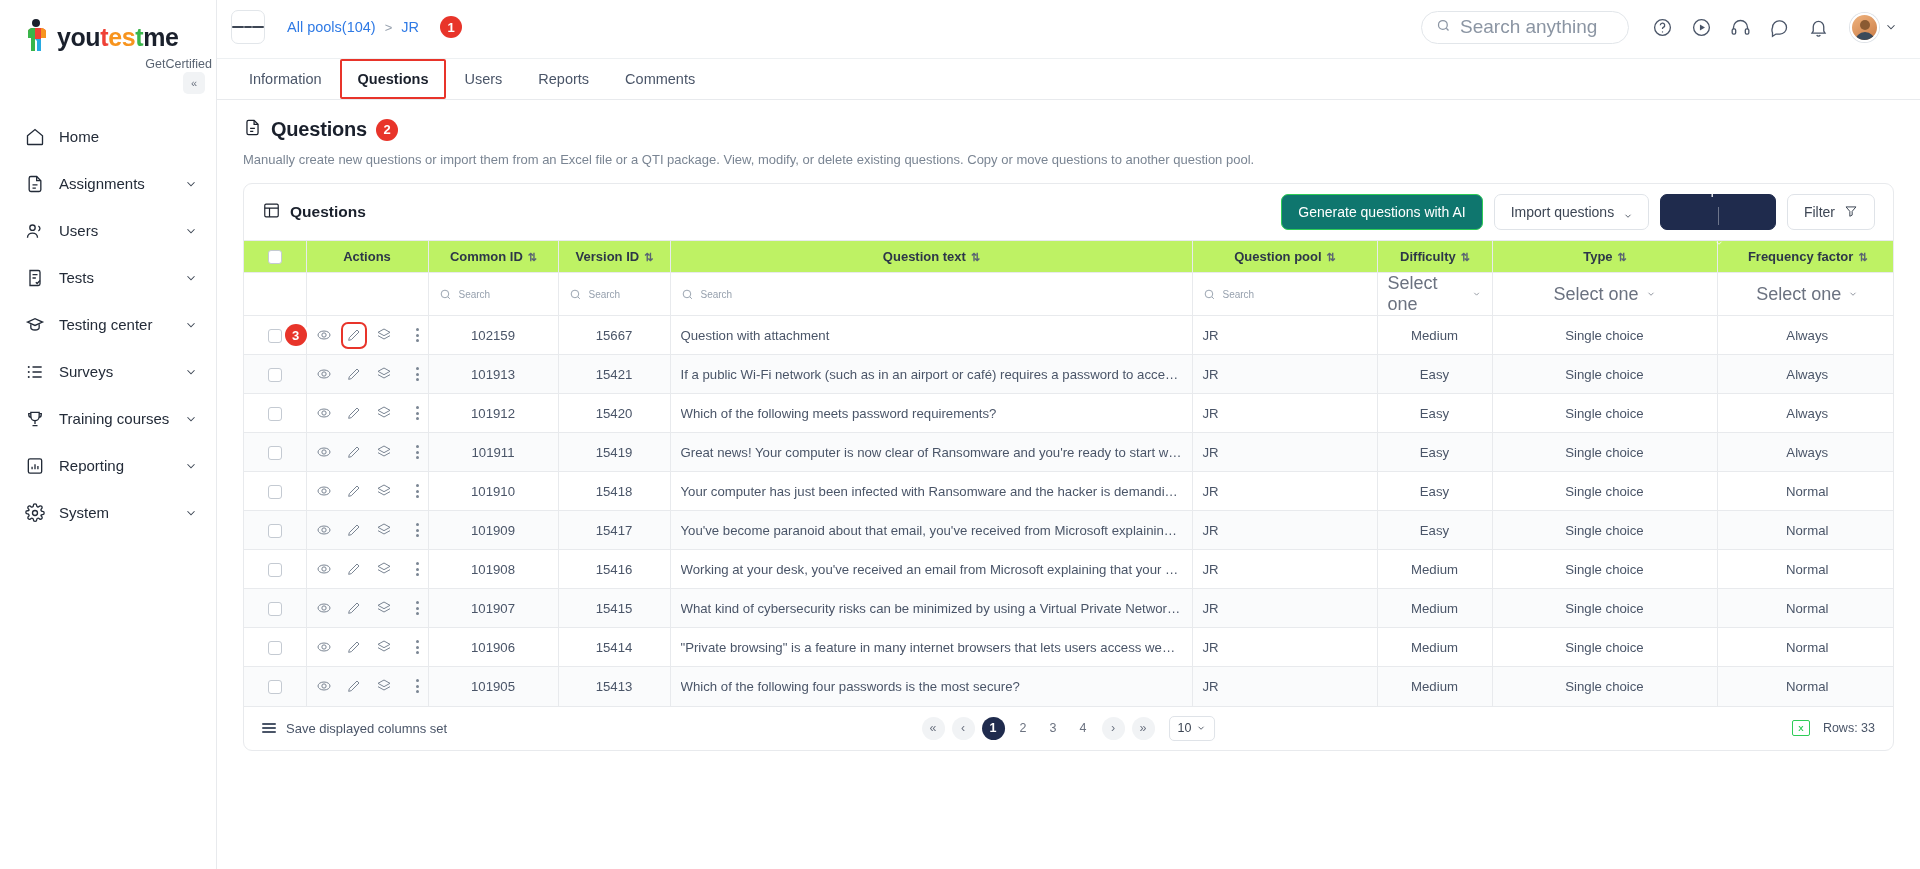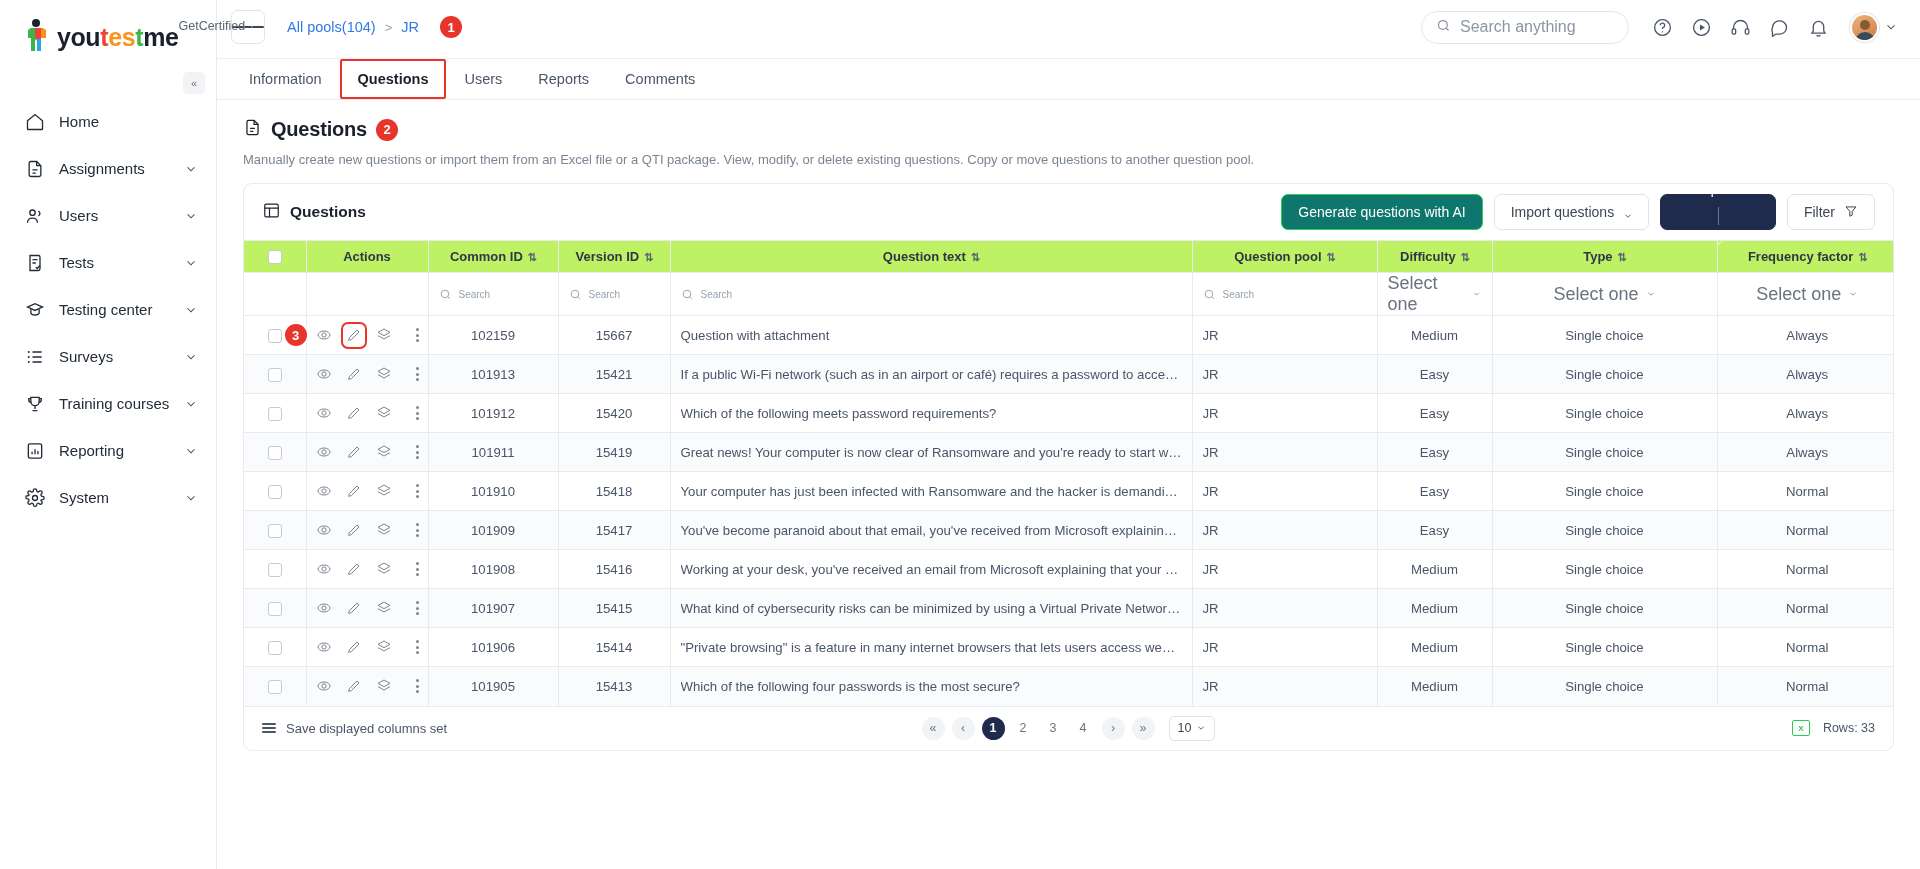--- a/index.html
+++ b/index.html
@@ -11,21 +11,21 @@
     color: #2d3748;
   }
   .app { display: flex; width: 1920px; height: 869px; }
 
   
   .sidebar {
     width: 217px; flex: 0 0 217px; height: 869px;
     background: #ffffff; border-right: 1px solid #e8eaed;
     position: relative;
   }
-  .brand { padding: 18px 0 4px 22px; display: flex; flex-direction: row; }
+  .brand { padding: 18px 0 4px 22px; display: flex; flex-direction: column; }
   .brand-row { display: flex; align-items: center; gap: 5px; }
   .brand-logo { width: 30px; height: 38px; position: relative; }
   .brand-word { font-size: 25px; font-weight: 700; letter-spacing: -0.4px; line-height: 1; }
   .brand-word .c1 { color: #1a202c; }
   .brand-word .c2 { color: #ef4136; }
   .brand-word .c3 { color: #f7941e; }
   .brand-word .c4 { color: #39b54a; }
   .brand-word .c5 { color: #1a202c; }
   .brand-sub { font-size: 12.5px; color: #5a6472; text-align: right; margin-top: 1px; padding-right: 4px; }
   .collapse-btn {
@@ -68,21 +68,21 @@
     font-size: 13px; font-weight: 700; display: inline-flex; align-items: center; justify-content: center;
     box-shadow: 0 0 0 2px #fff;
   }
   .bc-badge { margin-left: 12px; }
   .topbar-spacer { flex: 1; }
   .search-box {
     width: 208px; height: 33px; border: 1px solid #e2e6ea; border-radius: 17px;
     display: flex; align-items: center; gap: 9px; padding: 0 14px; background: #fff;
   }
   .search-box input {
-    border: none; outline: none; font-size: 16px; color: #ef4444;
+    border: none; outline: none; font-size: 19px; color: #ef4444;
     background: transparent; width: 100%; font-family: "Liberation Sans", sans-serif;
   }
   .search-box input::placeholder { color: #8b95a3; }
   .topicons { display: flex; align-items: center; gap: 16px; margin-left: 22px; }
   .topicon { width: 23px; height: 23px; cursor: pointer; color: #4a5568; display: flex; align-items: center; justify-content: center; }
   .topicon svg { width: 21px; height: 21px; stroke: #4a5568; fill: none; stroke-width: 1.5; }
   .avatar-wrap { display: flex; align-items: center; gap: 5px; cursor: pointer; margin-left: 4px; }
   .avatar {
     width: 29px; height: 29px; border-radius: 50%;
     background: linear-gradient(150deg,#f0b37e,#c97b45); border: 2px solid #fff;

